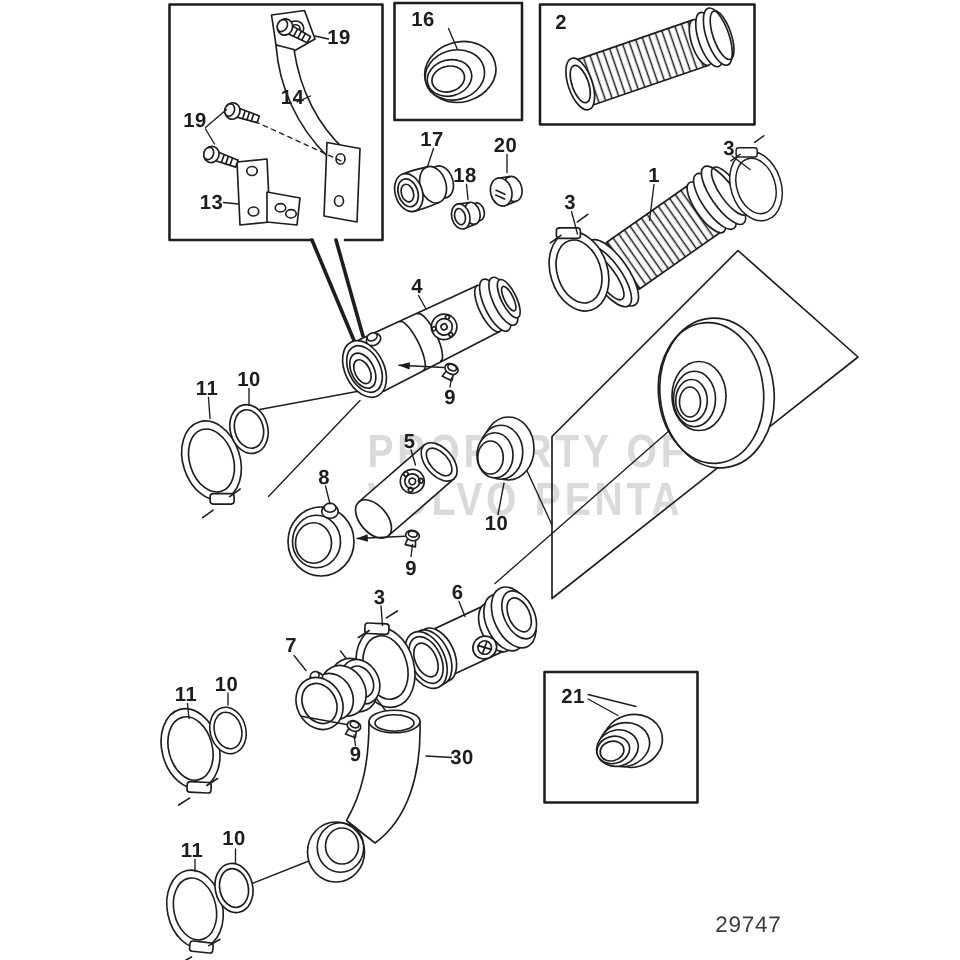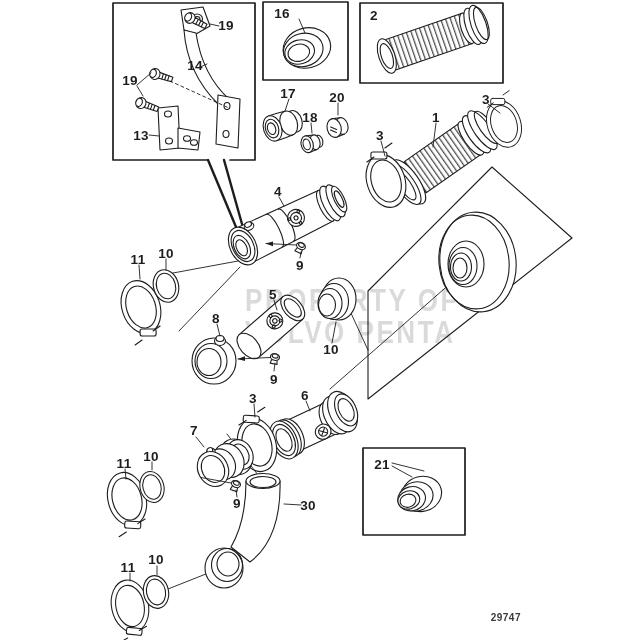--- a/index.html
+++ b/index.html
@@ -2,21 +2,21 @@
 <html><head>
 <meta charset="utf-8">
 <style>
   html,body{margin:0;padding:0;background:#ffffff;}
   .stage{position:relative;width:640px;height:640px;background:#ffffff;overflow:hidden;
          font-family:"Liberation Sans",sans-serif;}
   .wm{position:absolute;font-weight:700;font-size:31px;letter-spacing:3px;color:#dadada;
       transform:scaleX(0.84);transform-origin:left top;white-space:nowrap;}
   .lbl{position:absolute;transform:translate(-50%,-50%);font-weight:700;font-size:13.5px;
        color:#1d1d1d;letter-spacing:.3px;white-space:nowrap;}
-  .dwg{position:absolute;transform:translate(-100%,-50%);font-weight:700;font-size:10px;
+  .dwg{position:absolute;transform:translate(-100%,-50%);font-weight:400;font-size:15px;
        color:#3a3a3a;letter-spacing:.5px;}
   svg.art{position:absolute;left:0;top:0;}
   svg.art *{stroke:#1d1d1d;stroke-width:1.1;fill:none;stroke-linecap:round;stroke-linejoin:round;}
   svg.art .fw{fill:#ffffff;}
   svg.art .pat{fill:url(#corr);}
   svg.art .patbg{fill:#ffffff;stroke:none;}
   svg.art .patln{stroke:#1d1d1d;stroke-width:1;fill:none;}
   svg.art .ldr{stroke-width:0.9;}
   svg.art .thk{stroke-width:2.4;}
   svg.art .box{stroke-width:1.7;fill:none;}

